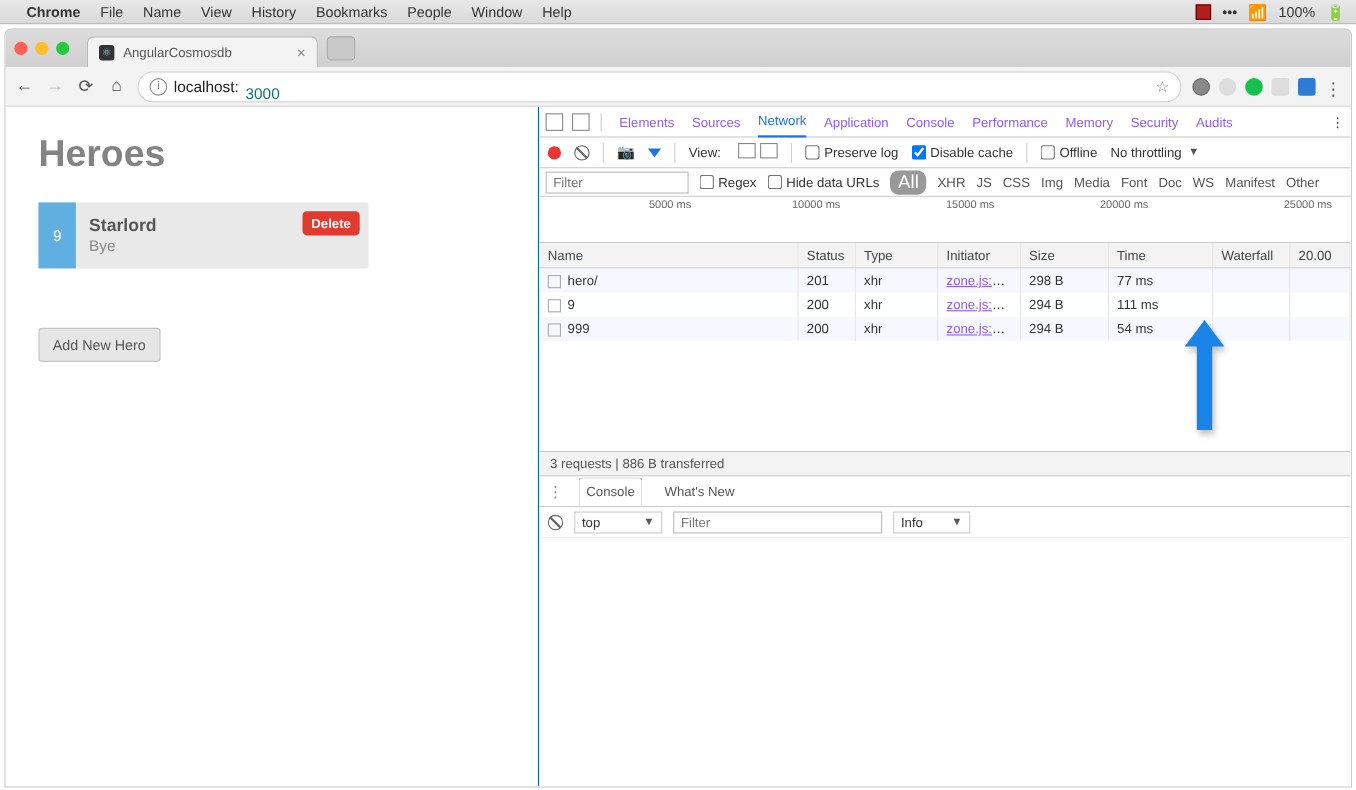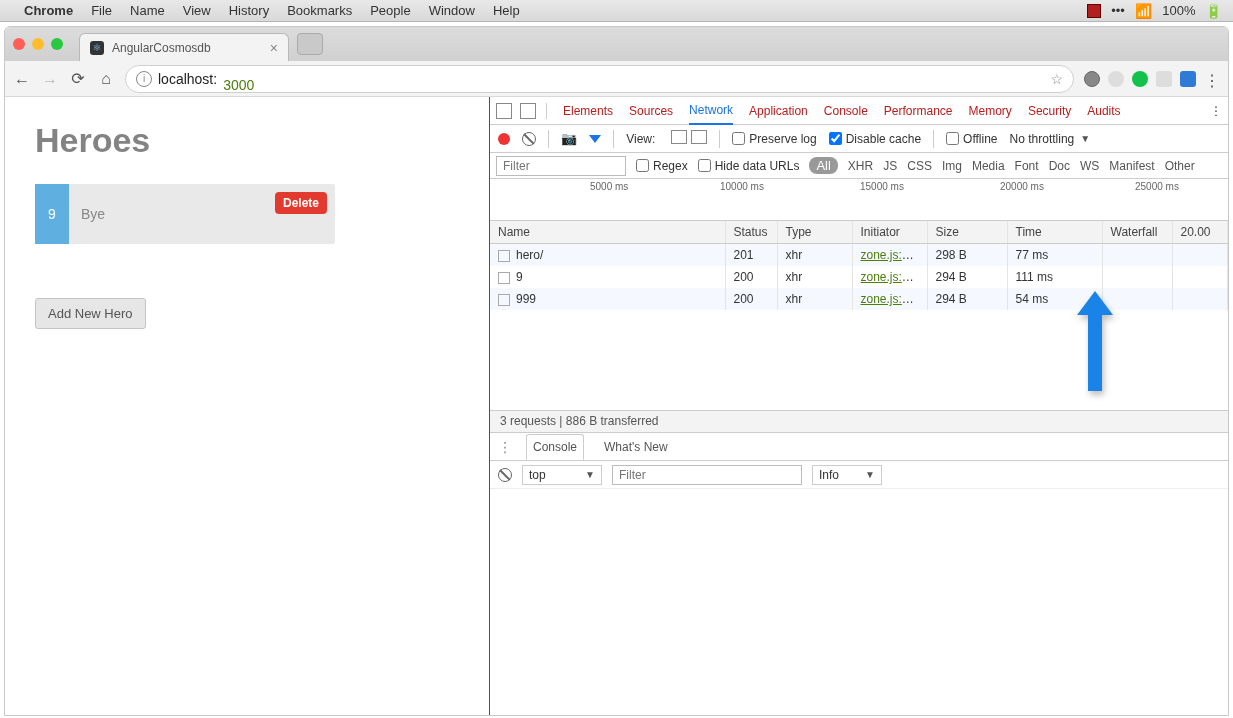--- a/index.html
+++ b/index.html
@@ -23,21 +23,21 @@
   .tab { background:#f3f3f3; border:1px solid #b8b8b8; border-bottom:none; border-radius:6px 6px 0 0; height:28px; display:flex; align-items:center; padding:0 10px; gap:8px; min-width:210px; font-size:12px; color:#555; }
   .tab .favicon { width:14px; height:14px; background:#333; border-radius:3px; display:flex; align-items:center; justify-content:center; color:#8cf; font-size:10px; }
   .tab .close { margin-left:auto; color:#888; font-size:14px; }
   .newtab { width:26px; height:22px; background:#c9c9c9; border:1px solid #aaa; border-radius:4px; align-self:center; }
 
   .toolbar { height:36px; background:#f3f3f3; border-bottom:1px solid #d8d8d8; display:flex; align-items:center; padding:0 8px; gap:10px; }
   .navbtn { width:18px; color:#555; font-size:16px; text-align:center; }
   .navbtn.dis { color:#bbb; }
   .omnibox { flex:1; height:28px; border:1px solid #d0d0d0; border-radius:14px; background:#fff; display:flex; align-items:center; padding:0 10px; font-size:14px; color:#333; gap:6px; }
   .omnibox .info-icon { width:16px;height:16px;border:1px solid #888;border-radius:50%;display:flex;align-items:center;justify-content:center;font-size:10px;color:#888;}
-  .omnibox .host { color:#222; } .omnibox .port { color:#4d7c0f;margin-top:12px; }
+  .omnibox .host { color:#222; } .omnibox .port { color:#0f766e;margin-top:12px; }
   .omnibox .star { margin-left:auto; color:#888; }
   .ext-icons { display:flex; gap:8px; align-items:center; }
   .ext-icons span { width:16px; height:16px; display:inline-block; border-radius:3px; }
   .ext-icons .e1 { background:#888; border-radius:50%; border:1px solid #666;}
   .ext-icons .e2 { background:#ddd; border-radius:50%; }
   .ext-icons .e3 { background:#14c24b; border-radius:50%; }
   .ext-icons .e4 { background:#ddd; }
   .ext-icons .e5 { background:#2d7bd4; }
   .ext-icons .menu { font-size:16px; color:#555; width:auto; }
 
@@ -51,53 +51,53 @@
   .hero-name { font-size:16px; font-weight:600; color:#555; }
   .hero-say { font-size:14px; color:#888; }
   .delete-btn { position:absolute; right:8px; top:8px; background:#e33a2f; color:#fff; border:none; border-radius:4px; padding:4px 8px; font-size:12px; font-weight:600; }
   .add-btn { background:#e6e6e6; border:1px solid #c4c4c4; border-radius:3px; padding:7px 12px; font-size:13px; color:#555; margin-top:30px; }
 
   
   .devtools { flex:1; display:flex; flex-direction:column; font-size:12px; color:#333; background:#fff; }
   .dt-tabs { height:28px; border-bottom:1px solid #ccc; display:flex; align-items:center; padding:0 6px; gap:16px; }
   .dt-tabs .picker { display:flex; gap:8px; border-right:1px solid #ccc; padding-right:10px; }
   .dt-tabs .picker span { width:16px; height:16px; border:1px solid #888; }
-  .dt-tab { color:#b91c1c; padding:6px 0; }
+  .dt-tab { color:#8b5cf6; padding:6px 0; }
   .dt-tab.active { color:#1a73e8; border-bottom:2px solid #1a73e8; }
   .dt-tabs .menu { margin-left:auto; }
 
   .dt-toolbar { height:28px; border-bottom:1px solid #ccc; display:flex; align-items:center; padding:0 8px; gap:12px; }
   .record { width:12px; height:12px; border-radius:50%; background:#e33; }
   .circ-slash { width:14px; height:14px; border:1.5px solid #666; border-radius:50%; position:relative; }
   .circ-slash::after { content:""; position:absolute; width:14px; height:1.5px; background:#666; top:5px; left:-1px; transform:rotate(45deg); }
   .cam { font-size:13px; color:#333; }
   .funnel { width:0;height:0;border-left:6px solid transparent;border-right:6px solid transparent;border-top:8px solid #1a73e8;}
   .sep { width:1px; height:18px; background:#ccc; }
   .view-icons span { display:inline-block; width:16px; height:14px; border:1px solid #888; margin-left:4px; }
   .chk { display:flex; align-items:center; gap:4px; }
   .chk input { width:13px; height:13px; }
   .throttle { display:flex; align-items:center; gap:6px; }
   .caret-down { font-size:10px; color:#555; }
 
   .dt-filterbar { height:26px; border-bottom:1px solid #ccc; display:flex; align-items:center; padding:0 6px; gap:10px; }
   .dt-filterbar input.filter { width:130px; height:20px; border:1px solid #bbb; padding:0 6px; font-size:12px; }
-  .pill { background:#999; color:#fff; border-radius:8px; padding:1px 7px; font-size:13px; }
+  .pill { background:#999; color:#fff; border-radius:8px; padding:1px 7px; font-size:17px; }
   .ftab { color:#555; }
 
   .timeline { height:42px; border-bottom:1px solid #ccc; position:relative; background:#fff; }
   .timeline .tick { position:absolute; top:2px; font-size:10px; color:#666; }
 
   .net-table { flex:0 0 190px; overflow:hidden; border-bottom:1px solid #ccc; position:relative; }
   .net-table table { width:100%; border-collapse:collapse; table-layout:fixed; }
   .net-table th, .net-table td { border-right:1px solid #e4e4e4; padding:4px 8px; text-align:left; font-weight:400; font-size:12px; color:#333; height:22px; white-space:nowrap; overflow:hidden; text-overflow:ellipsis; }
   .net-table th { background:#f3f3f3; border-bottom:1px solid #ccc; color:#444; }
   .net-table tr:nth-child(odd) td { background:#f5f9ff; }
   .net-table tr:nth-child(even) td { background:#fff; }
   .col-size, .col-time { text-align:right; }
-  .initiator { text-decoration:underline; color:#4d7c0f; }
+  .initiator { text-decoration:underline; color:#8b5cf6; }
   .rowchk { width:12px; height:12px; border:1px solid #aaa; display:inline-block; margin-right:6px; vertical-align:middle; }
   .arrow { position:absolute; left:585px; top:70px; pointer-events:none; }
   .arrow svg { filter: drop-shadow(2px 4px 3px rgba(0,0,0,.25)); }
 
   .summary { height:22px; border-bottom:1px solid #ccc; padding:3px 10px; font-size:12px; color:#555; background:#f3f3f3; }
 
   .drawer-tabs { height:28px; border-bottom:1px solid #ccc; display:flex; align-items:center; gap:14px; padding:0 8px; }
   .drawer-tabs .handle { font-size:14px; color:#888; }
   .drawer-tab { color:#555; padding:5px 6px; }
   .drawer-tab.active { background:#fff; border:1px solid #ccc; border-bottom:1px solid #fff; border-radius:3px 3px 0 0; }
@@ -172,20 +172,21 @@
     </div>
   </div>
 
   <div class="content">
 
     <div class="page">
       <h1>Heroes</h1>
       <div class="hero-card">
         <div class="hero-id">9</div>
         <div class="hero-body">
+          <div class="hero-name">Starlord</div>
           <div class="hero-say">Bye</div>
         </div>
         <button class="delete-btn">Delete</button>
       </div>
       <button class="add-btn">Add New Hero</button>
     </div>
 
     <div class="devtools">
       <div class="dt-tabs">
         <div class="picker">
@@ -254,21 +255,21 @@
         <span class="ftab">WS</span>
         <span class="ftab">Manifest</span>
         <span class="ftab">Other</span>
       </div>
 
       <div class="timeline">
         <span class="tick" style="left:100px">5000 ms</span>
         <span class="tick" style="left:230px">10000 ms</span>
         <span class="tick" style="left:370px">15000 ms</span>
         <span class="tick" style="left:510px">20000 ms</span>
-        <span class="tick" style="left:645px">25000 ms</span>
+        <span class="tick" style="left:677px">25000 ms</span>
       </div>
 
       <div class="net-table">
         <table>
           <colgroup>
               <col style="width:235px">
               <col style="width:52px">
               <col style="width:75px">
               <col style="width:75px">
               <col style="width:80px">

